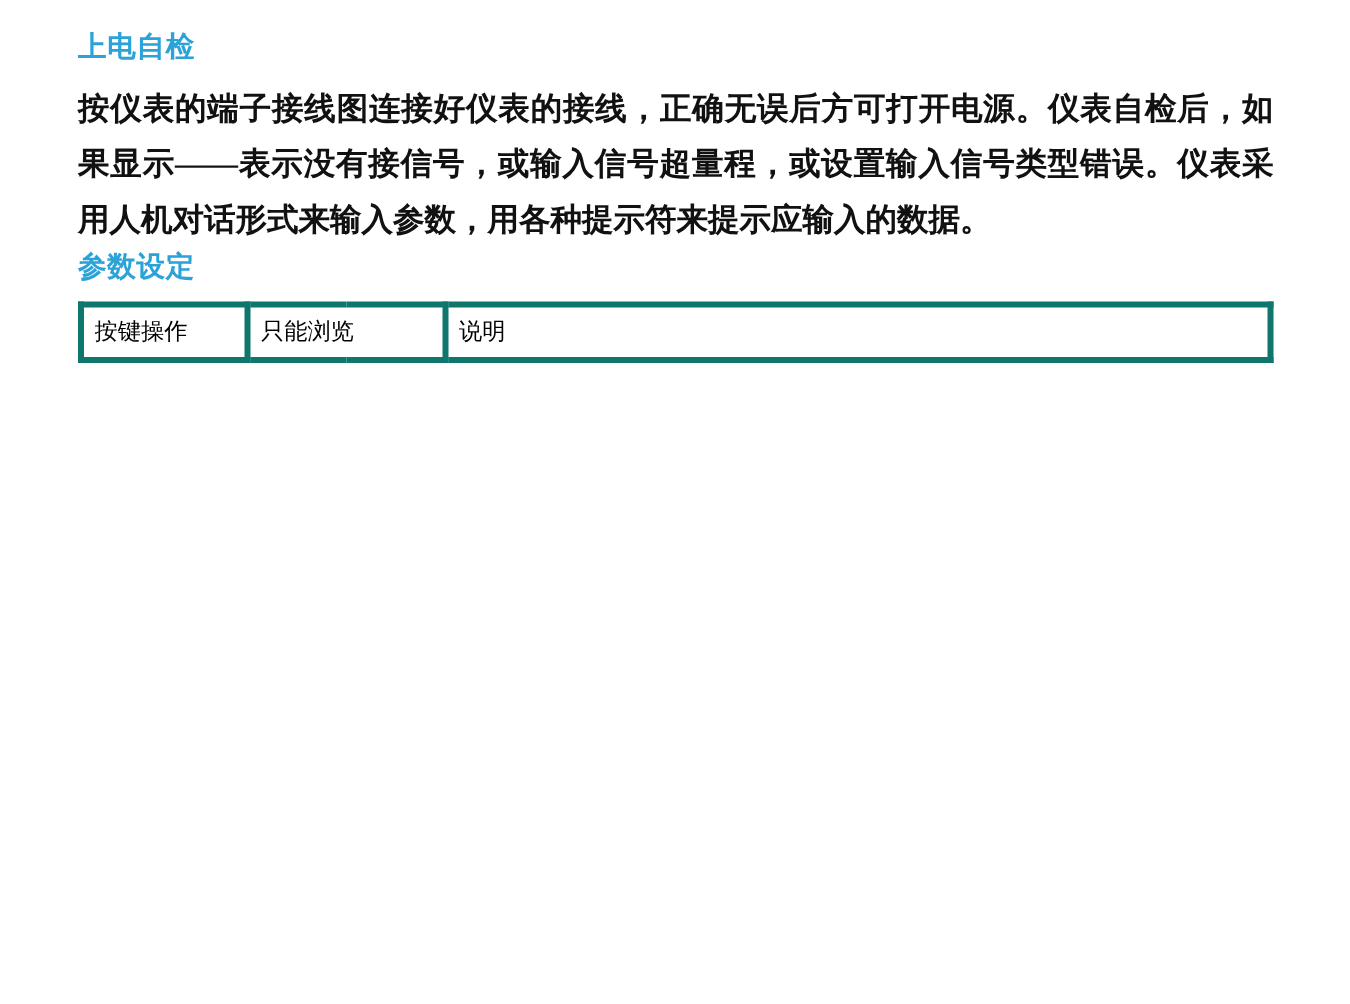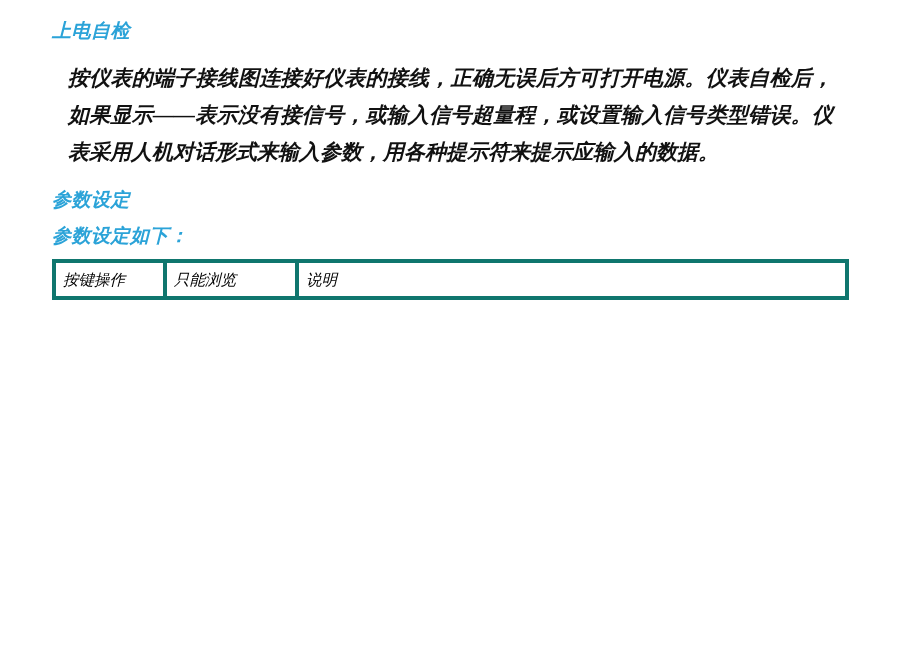--- a/index.html
+++ b/index.html
@@ -19,21 +19,20 @@
     width: 900px;
     height: 669px;
     padding: 0;
     box-sizing: border-box;
   }
   .top-strip {
     height: 18px;
   }
   .content {
     padding: 0 51px 0 52px;
-    font-style: italic;
   }
   h2.section-heading {
     font-family: "Liberation Serif", serif;
     font-weight: bold;
     font-size: 19px;
     color: #2BA3D8;
     margin: 0 0 10px 0;
     letter-spacing: 0.5px;
   }
   .heading-2 {
@@ -41,21 +40,21 @@
   }
   .heading-3 {
     margin-top: 18px;
     margin-bottom: 8px;
   }
   p.body-text {
     font-family: "Liberation Serif", serif;
     font-weight: bold;
     font-size: 21px;
     line-height: 37px;
-    margin: 16px;
+    margin: 0;
     text-align: justify;
     text-justify: inter-ideograph;
     letter-spacing: 0px;
     color: #111;
   }
   table.param-table {
     border-collapse: collapse;
     width: 100%;
     margin-top: 4px;
     table-layout: fixed;
@@ -81,21 +80,20 @@
 
 <div class="page">
   <div class="top-strip"></div>
   <div class="content">
 
     <h2 class="section-heading">上电自检</h2>
     <p class="body-text">按仪表的端子接线图连接好仪表的接线，正确无误后方可打开电源。仪表自检后，如果显示——表示没有接信号，或输入信号超量程，或设置输入信号类型错误。仪表采用人机对话形式来输入参数，用各种提示符来提示应输入的数据。</p>
 
     <h2 class="section-heading heading-2">参数设定</h2>
 
-    <h2 class="section-heading heading-3">参数设定如下：</h2>
 
     <table class="param-table">
       <tbody>
         <tr>
           <td class="col-a" colspan="2">按键操作</td>
           <td class="col-c" colspan="2">只能浏览</td>
           <td class="col-e">说明</td>
         </tr>
       </tbody>
     </table>

